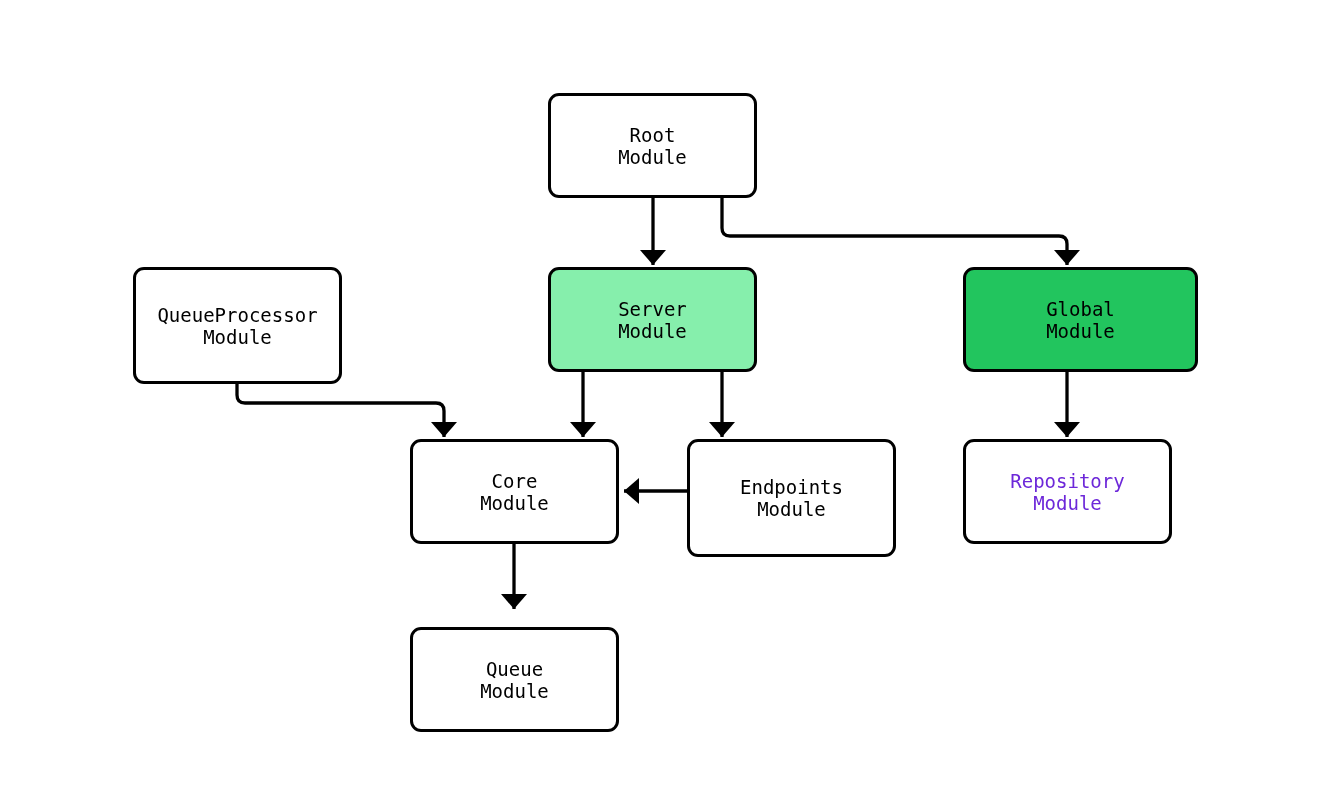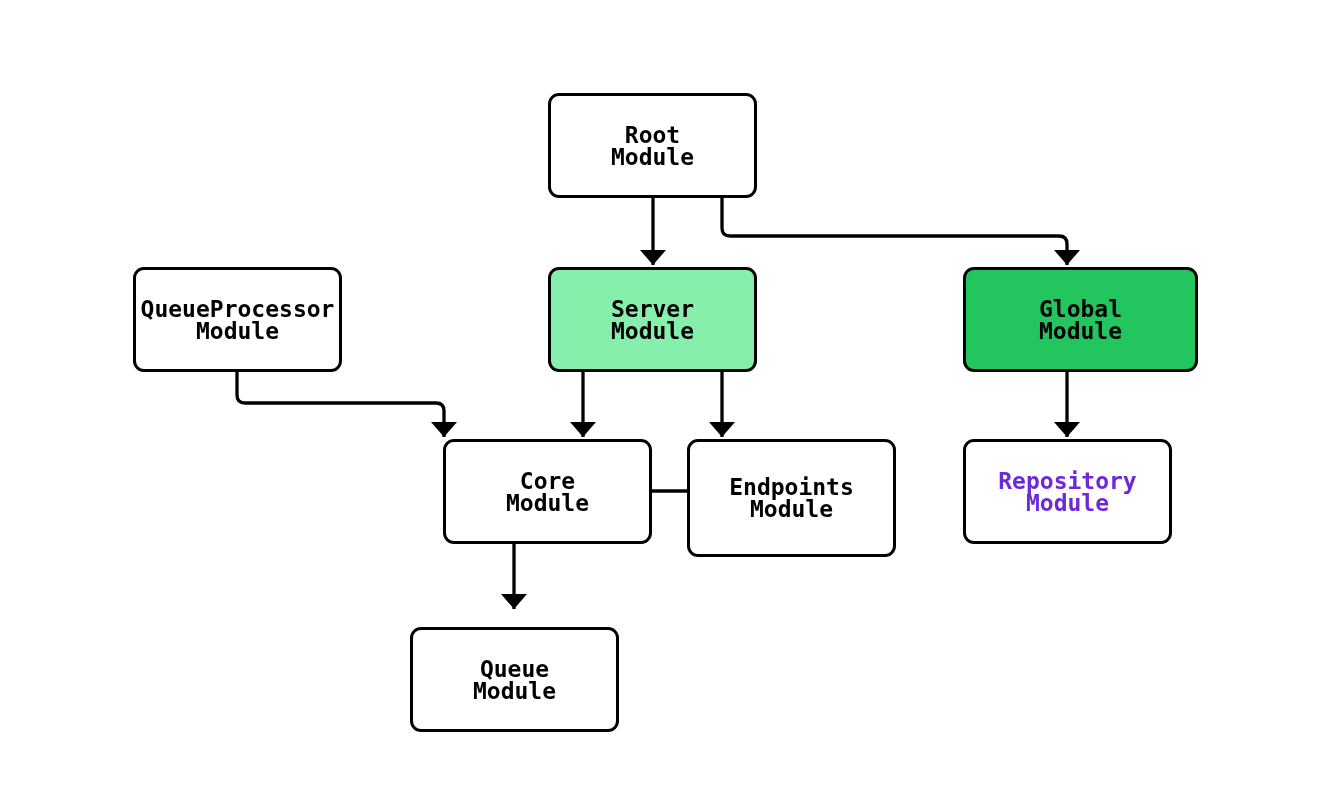--- a/index.html
+++ b/index.html
@@ -26,22 +26,22 @@
     position: absolute;
     box-sizing: border-box;
     background: #ffffff;
     border: 3px solid #000000;
     border-radius: 11px;
     display: flex;
     align-items: center;
     justify-content: center;
   }
   .node .label {
-    font-weight: bold;
-    font-size: 23px;
+    font-weight: normal;
+    font-size: 19px;
     line-height: 22px;
     color: #000000;
     text-align: center;
     white-space: pre-line;
     letter-spacing: 0px;
   }
 </style>
 </head>
 <body>
 
@@ -59,33 +59,33 @@
       <path d="M722,372 L722,437" fill="none" stroke="#000000" stroke-width="3.3" marker-end="url(#arrowhead)"></path>
       <path d="M687,491 L624,491" fill="none" stroke="#000000" stroke-width="3.3" marker-end="url(#arrowhead)"></path>
       <path d="M1067,372 L1067,437" fill="none" stroke="#000000" stroke-width="3.3" marker-end="url(#arrowhead)"></path>
       <path d="M514,544 L514,609" fill="none" stroke="#000000" stroke-width="3.3" marker-end="url(#arrowhead)"></path>
     </svg>
 
 <div class="node" style="left: 548px; top: 93px; width: 209px; height: 105px; border-color: rgb(0, 0, 0); background: rgb(255, 255, 255);">
       <div class="label" style="color: rgb(0, 0, 0);">Root
 Module</div>
     </div>
-    <div class="node" style="left: 133px; top: 267px; width: 209px; height: 105px; border-color: rgb(0, 0, 0); background: rgb(255, 255, 255);">
+    <div class="node" style="left: 133px; top: 267px; width: 209px; height: 117px; border-color: rgb(0, 0, 0); background: rgb(255, 255, 255);">
       <div class="label" style="color: rgb(0, 0, 0);">QueueProcessor
 Module</div>
     </div>
     <div class="node" style="left: 548px; top: 267px; width: 209px; height: 105px; border-color: rgb(0, 0, 0); background: #86efac;">
       <div class="label" style="color: rgb(0, 0, 0);">Server
 Module</div>
     </div>
     <div class="node" style="left: 963px; top: 267px; width: 235px; height: 105px; border-color: rgb(0, 0, 0); background: #22c55e;">
       <div class="label" style="color: rgb(0, 0, 0);">Global
 Module</div>
     </div>
-    <div class="node" style="left: 410px; top: 439px; width: 209px; height: 105px; border-color: rgb(0, 0, 0); background: rgb(255, 255, 255); margin-left: 33px;">
+    <div class="node" style="left: 410px; top: 439px; width: 209px; height: 105px; border-color: rgb(0, 0, 0); background: rgb(255, 255, 255);">
       <div class="label" style="color: rgb(0, 0, 0);">Core
 Module</div>
     </div>
     <div class="node" style="left: 687px; top: 439px; width: 209px; height: 118px; border-color: rgb(0, 0, 0); background: rgb(255, 255, 255);">
       <div class="label" style="color: rgb(0, 0, 0);">Endpoints
 Module</div>
     </div>
     <div class="node" style="left: 963px; top: 439px; width: 209px; height: 105px; border-color: rgb(0, 0, 0); background: rgb(255, 255, 255);">
       <div class="label" style="color: #6d28d9;">Repository
 Module</div>

